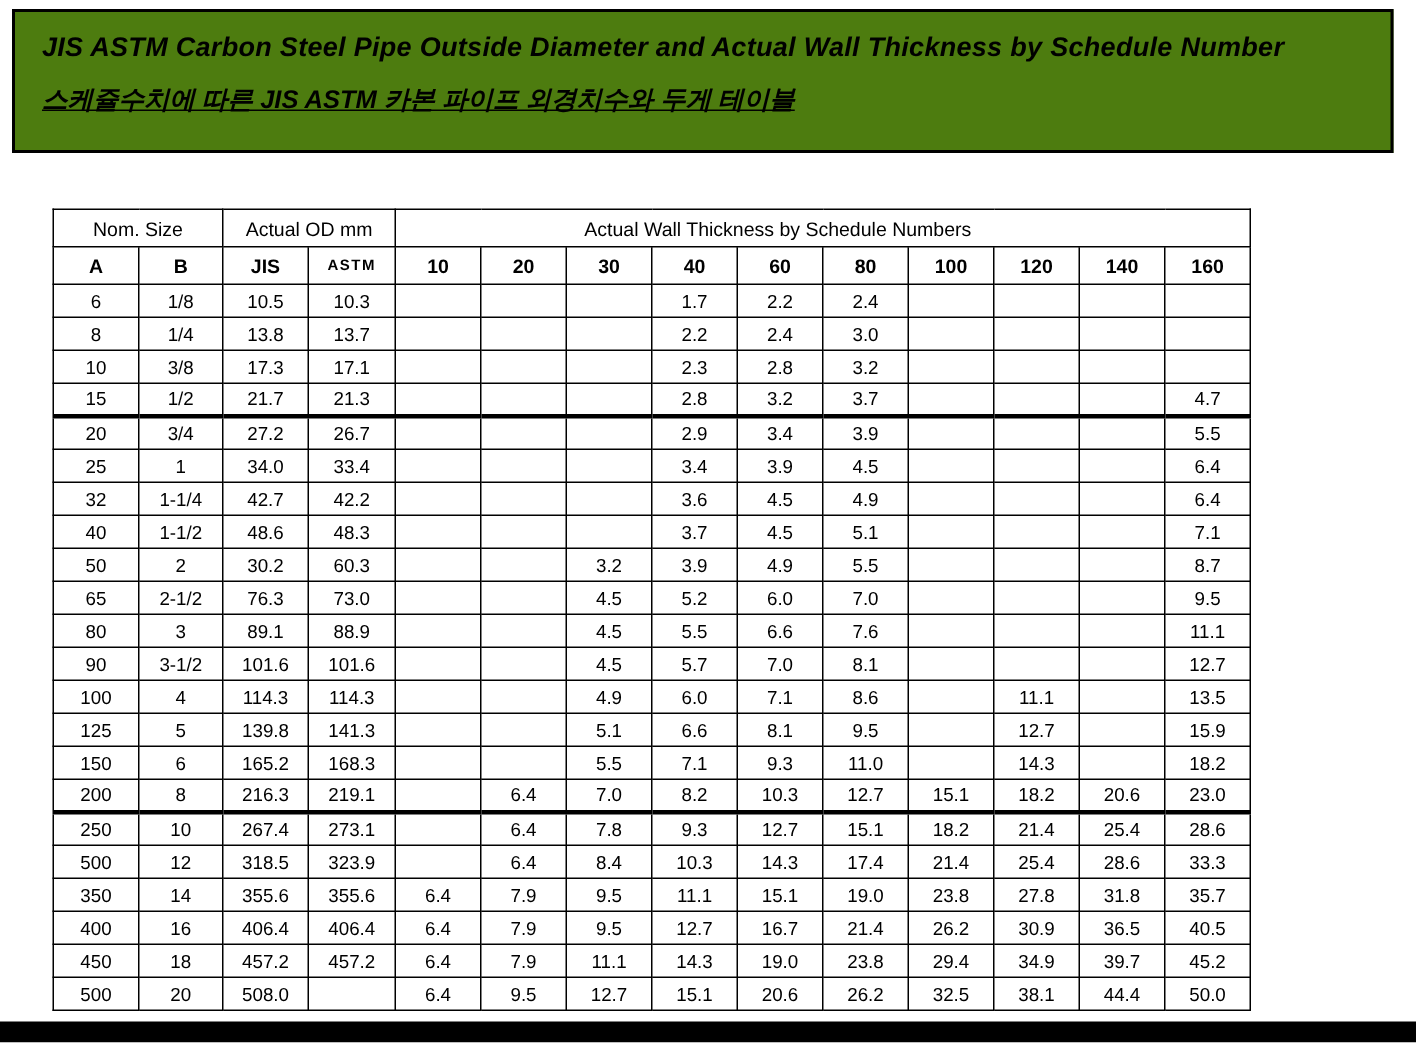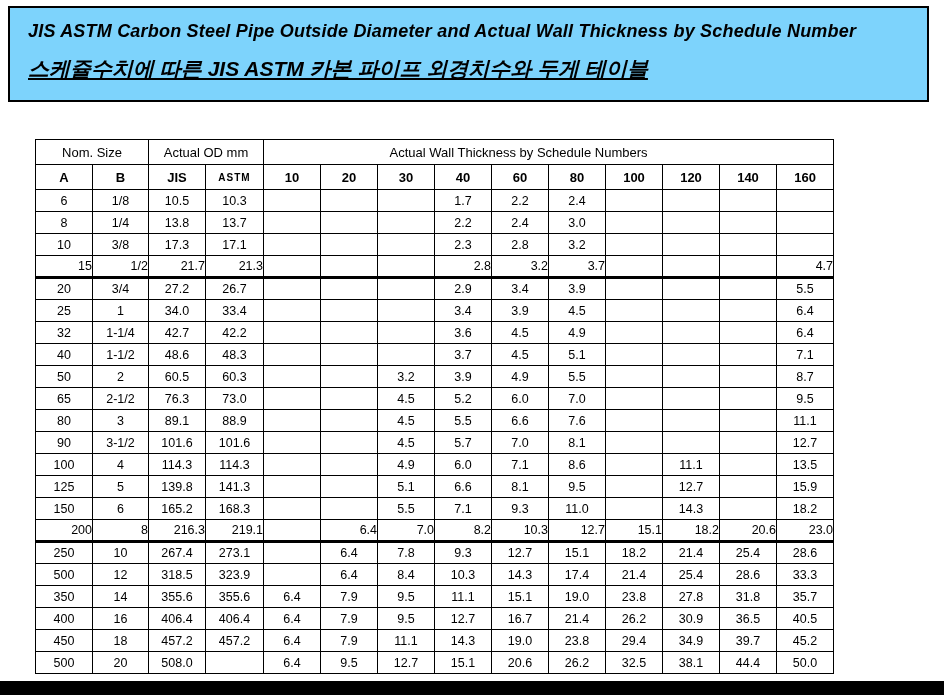--- a/index.html
+++ b/index.html
@@ -20,21 +20,21 @@
   .title-en {
     font-size: 18px;
     font-weight: bold;
     font-style: italic;
     color: #000;
     letter-spacing: 0.2px;
     white-space: nowrap;
   }
   .title-ko {
     margin-top: 13px;
-    font-size: 21px;
+    font-size: 17px;
     font-weight: bold;
     font-style: italic;
     color: #000;
     text-decoration: underline;
     white-space: nowrap;
   }
   table.pipe-table {
     position: absolute;
     left: 35px; top: 139px;
     border-collapse: collapse;
@@ -60,40 +60,40 @@
     font-size: 13px;
   }
   .pipe-table thead tr.col-headers th.col-astm {
     font-size: 10px;
     letter-spacing: 1px;
   }
   .pipe-table td {
     height: 22px;
     font-size: 12.5px;
   }
-  .pipe-table tr.sep td { border-bottom-width: 3px; text-align: right; }
+  .pipe-table tr.sep td { border-bottom-width: 3px; }
   th.wall-header { position: relative; }
   th.wall-header .wall-label { display: inline-block; padding-right: 60px; }
   th.wall-header .unit {
     position: absolute;
     left: 437px; top: 50%;
     transform: translateY(-50%);
     margin-top: 44px;
   }
   .bottom-bar {
     position: absolute;
     left: 0; top: 681px;
     width: 944px; height: 14px;
     background: #000;
   }
 </style>
 </head>
 <body>
 
-<div class="banner" style="background: #7dd3fc;">
+<div class="banner" style="background: #4d7c0f;">
   <div class="title-en">JIS ASTM Carbon Steel Pipe Outside Diameter and Actual Wall Thickness by Schedule Number</div>
   <div class="title-ko">스케쥴수치에 따른 JIS ASTM 카본 파이프 외경치수와 두게 테이블</div>
 </div>
 
 <table class="pipe-table">
   <colgroup id="table-cols">
       <col style="width: 57px;">
       <col style="width: 56px;">
       <col style="width: 57px;">
       <col style="width: 58px;">
@@ -259,21 +259,21 @@
         <td>4.5</td>
         <td>5.1</td>
         <td></td>
         <td></td>
         <td></td>
         <td>7.1</td>
       </tr>
       <tr>
         <td>50</td>
         <td>2</td>
-        <td>60.5</td>
+        <td>30.2</td>
         <td>60.3</td>
         <td></td>
         <td></td>
         <td>3.2</td>
         <td>3.9</td>
         <td>4.9</td>
         <td>5.5</td>
         <td></td>
         <td></td>
         <td></td>

